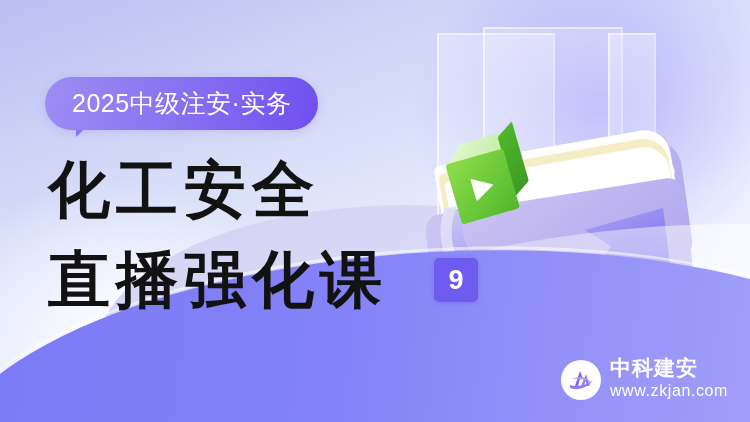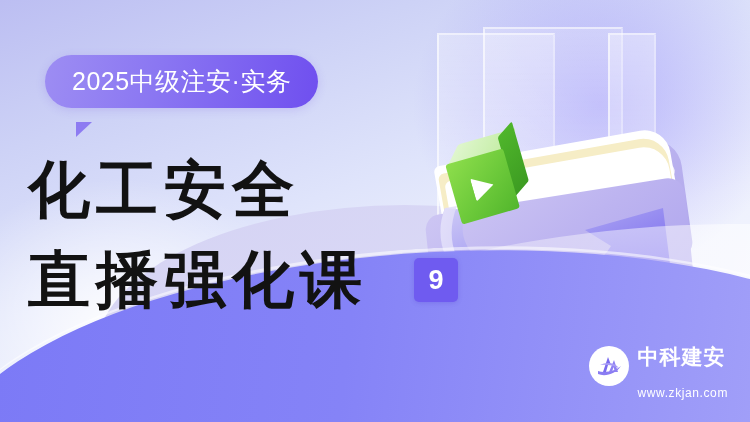--- a/index.html
+++ b/index.html
@@ -159,41 +159,41 @@
     position: absolute; left: 26px; top: 36px;
     width: 0; height: 0;
     border-top: 12px solid transparent;
     border-bottom: 12px solid transparent;
     border-left: 21px solid #ffffff;
     border-radius: 3px;
   }
 
   
   .tag {
-    position: absolute; left: 45px; top: 55px;
+    position: absolute; left: 45px; top: 77px;
     height: 53px; padding: 0 27px;
     display: flex; align-items: center;
     border-radius: 27px;
     background: linear-gradient(100deg, #9d8df3 0%, #8a76f2 42%, #6f4fef 100%);
     box-shadow: 0 2px 10px rgba(110,80,230,0.18);
   }
   .tag-text {
     color: #ffffff; font-size: 25px; letter-spacing: 0.5px; white-space: nowrap;
     font-family: "Liberation Sans", "DejaVu Sans", sans-serif;
   }
   .tag-tail {
     position: absolute; left: 76px; top: 122px;
     width: 0; height: 0;
     border-left: 16px solid #8d7bf2;
     border-bottom: 15px solid transparent;
     border-top: 0 solid transparent;
   }
 
   
-  .headline { position: absolute; left: 28px; top: 150px; width: 430px; }
+  .headline { position: absolute; left: 48px; top: 150px; width: 430px; }
   .hl-row { position: relative; height: 80px; display: flex; align-items: center; }
   .hl-text {
     font-family: "DejaVu Serif", "Liberation Serif", serif;
     font-weight: 700;
     font-size: 62px;
     color: #121212;
     letter-spacing: 6px;
     line-height: 1;
     white-space: nowrap;
   }
@@ -207,34 +207,34 @@
     width: 44px; height: 44px;
     background: #6f5bf0;
     border-radius: 5px;
     display: flex; align-items: center; justify-content: center;
     color: #ffffff; font-size: 27px; font-weight: 700;
     font-family: "Liberation Sans", "DejaVu Sans", sans-serif;
     box-shadow: 0 1px 4px rgba(80,60,200,0.25);
   }
 
   
-  .logo { position: absolute; right: 22px; bottom: 22px; display: flex; align-items: flex-start; gap: 9px; }
+  .logo { position: absolute; right: 22px; bottom: 22px; display: flex; align-items: flex-end; gap: 9px; }
   .logo-mark {
     width: 40px; height: 40px; border-radius: 50%;
     background: #ffffff;
     display: flex; align-items: center; justify-content: center;
     flex: 0 0 auto;
   }
   .logo-txt { display: flex; flex-direction: column; justify-content: center; }
   .logo-name {
     color: #ffffff; font-size: 21px; font-weight: 700; letter-spacing: 1px; line-height: 1.05;
     font-family: "Liberation Sans", "DejaVu Sans", sans-serif;
   }
   .logo-url {
-    color: #ffffff; font-size: 12px; letter-spacing: 0.6px; margin-top: 18px;
+    color: #ffffff; font-size: 16px; letter-spacing: 0.6px; margin-top: 3px;
     font-family: "Liberation Sans", "DejaVu Sans", sans-serif;
   }
 </style>
 </head>
 <body>
 
 <div class="banner">
 
   <div class="bg-glow-left"></div>
   <div class="bg-glow-right"></div>

